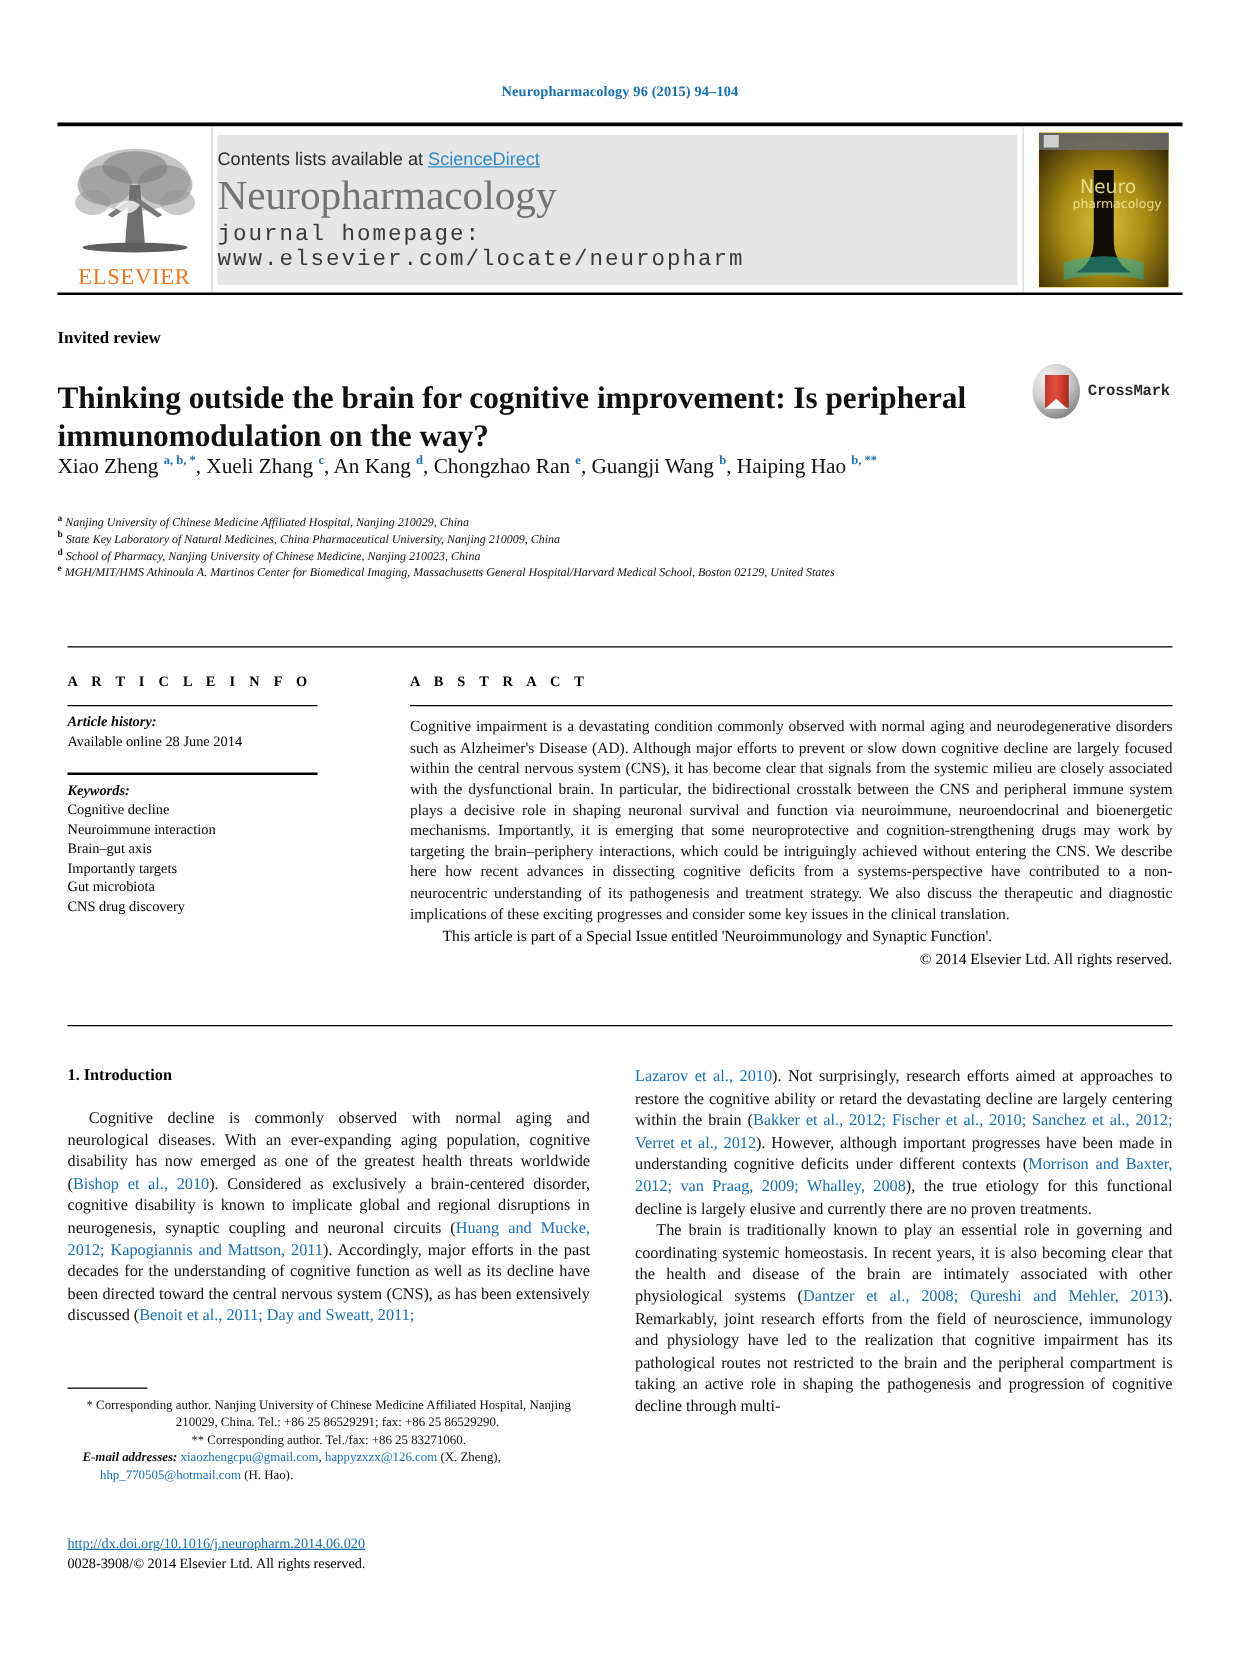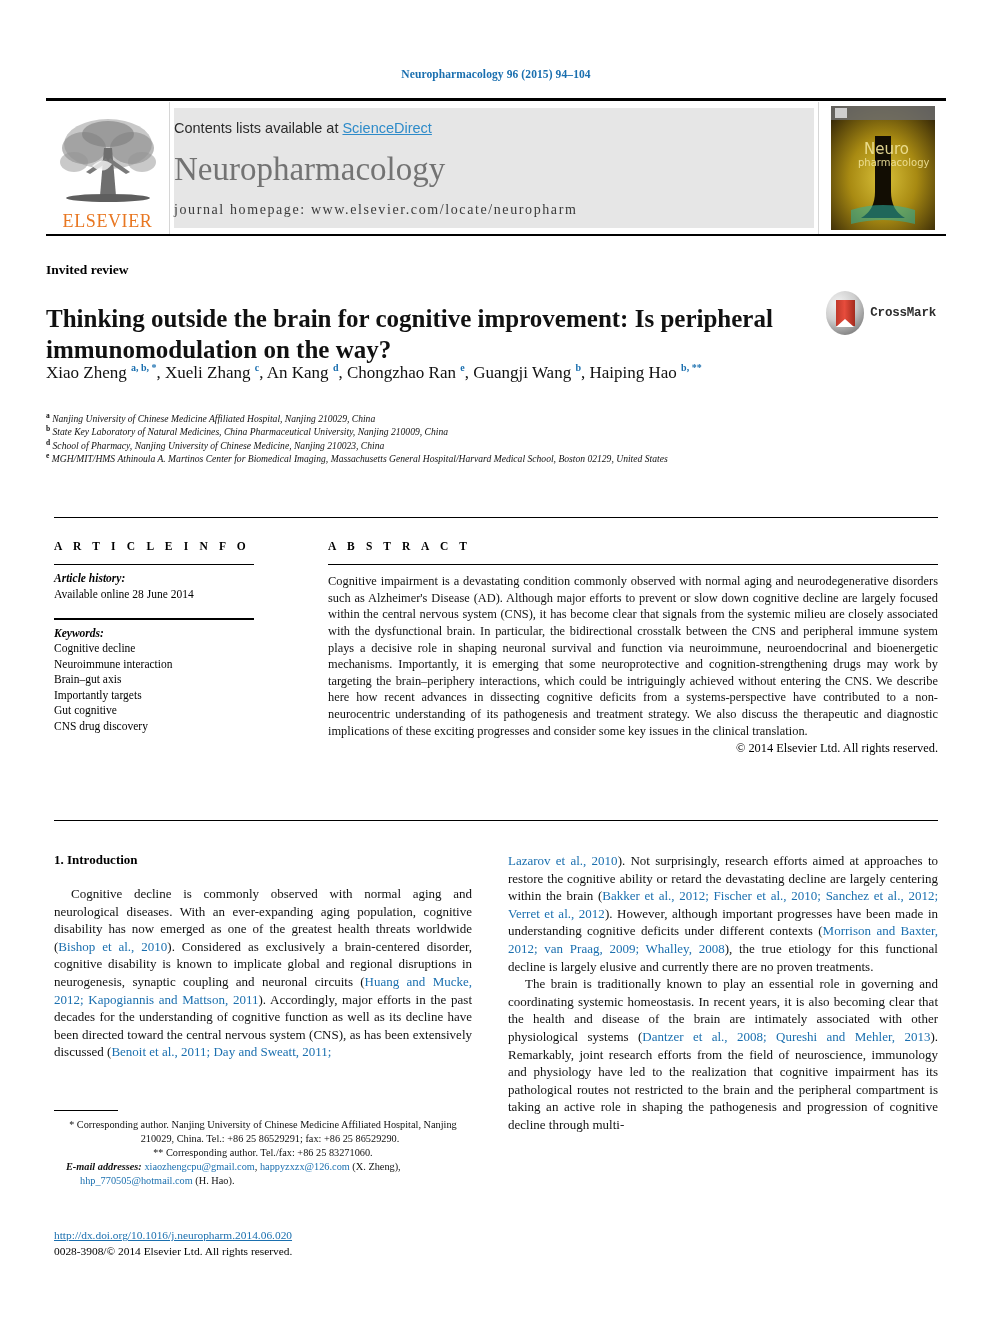--- a/index.html
+++ b/index.html
@@ -102,22 +102,22 @@
   .contents-line .sd {
     color: #2e8bc9;
   }
   .journal-name {
     font-family: "Liberation Serif", serif;
     font-size: 33px;
     color: #737373;
     line-height: 1;
   }
   .homepage-line {
-    font-family: Liberation Serif, serif;
-    font-size: 14px;
+    font-family: Liberation Mono, monospace;
+    font-size: 18px;
     color: #3a3a3a;
     letter-spacing: 1.6px;
   }
   .cover-box {
     position: absolute;
     top: 4px;
     left: 772px;
     width: 128px;
     height: 132px;
     box-sizing: border-box;
@@ -502,30 +502,31 @@
       <span>Available online 28 June 2014</span>
     </div>
     <div class="kw-rule"></div>
     <div class="info-body">
       <span class="it">Keywords:</span>
       <div id="kw-list">
           <div>Cognitive decline</div>
           <div>Neuroimmune interaction</div>
           <div>Brain–gut axis</div>
           <div>Importantly targets</div>
-          <div>Gut cognitive</div>
+          <div>Gut microbiota</div>
           <div>CNS drug discovery</div>
         </div>
     </div>
   </div>
 
   <div class="abs-col">
     <div class="sec-head">A B S T R A C T</div>
     <div class="abs-rule"></div>
     <div class="abs-body">Cognitive impairment is a devastating condition commonly observed with normal aging and neurodegenerative disorders such as Alzheimer's Disease (AD). Although major efforts to prevent or slow down cognitive decline are largely focused within the central nervous system (CNS), it has become clear that signals from the systemic milieu are closely associated with the dysfunctional brain. In particular, the bidirectional crosstalk between the CNS and peripheral immune system plays a decisive role in shaping neuronal survival and function via neuroimmune, neuroendocrinal and bioenergetic mechanisms. Importantly, it is emerging that some neuroprotective and cognition-strengthening drugs may work by targeting the brain–periphery interactions, which could be intriguingly achieved without entering the CNS. We describe here how recent advances in dissecting cognitive deficits from a systems-perspective have contributed to a non-neurocentric understanding of its pathogenesis and treatment strategy. We also discuss the therapeutic and diagnostic implications of these exciting progresses and consider some key issues in the clinical translation.</div>
+    <div class="abs-special">This article is part of a Special Issue entitled 'Neuroimmunology and Synaptic Function'.</div>
     <div class="abs-copy">© 2014 Elsevier Ltd. All rights reserved.</div>
   </div>
 
   <div class="block-rule-bottom"></div>
 
   <div class="col-left">
     <div class="sect-title">1. Introduction</div>
     <p class="para" id="p-left">Cognitive decline is commonly observed with normal aging and neurological diseases. With an ever-expanding aging population, cognitive disability has now emerged as one of the greatest health threats worldwide (<a class="ref" href="#">Bishop et al., 2010</a>). Considered as exclusively a brain-centered disorder, cognitive disability is known to implicate global and regional disruptions in neurogenesis, synaptic coupling and neuronal circuits (<a class="ref" href="#">Huang and Mucke, 2012; Kapogiannis and Mattson, 2011</a>). Accordingly, major efforts in the past decades for the understanding of cognitive function as well as its decline have been directed toward the central nervous system (CNS), as has been extensively discussed (<a class="ref" href="#">Benoit et al., 2011; Day and Sweatt, 2011;</a></p>
   </div>
 

